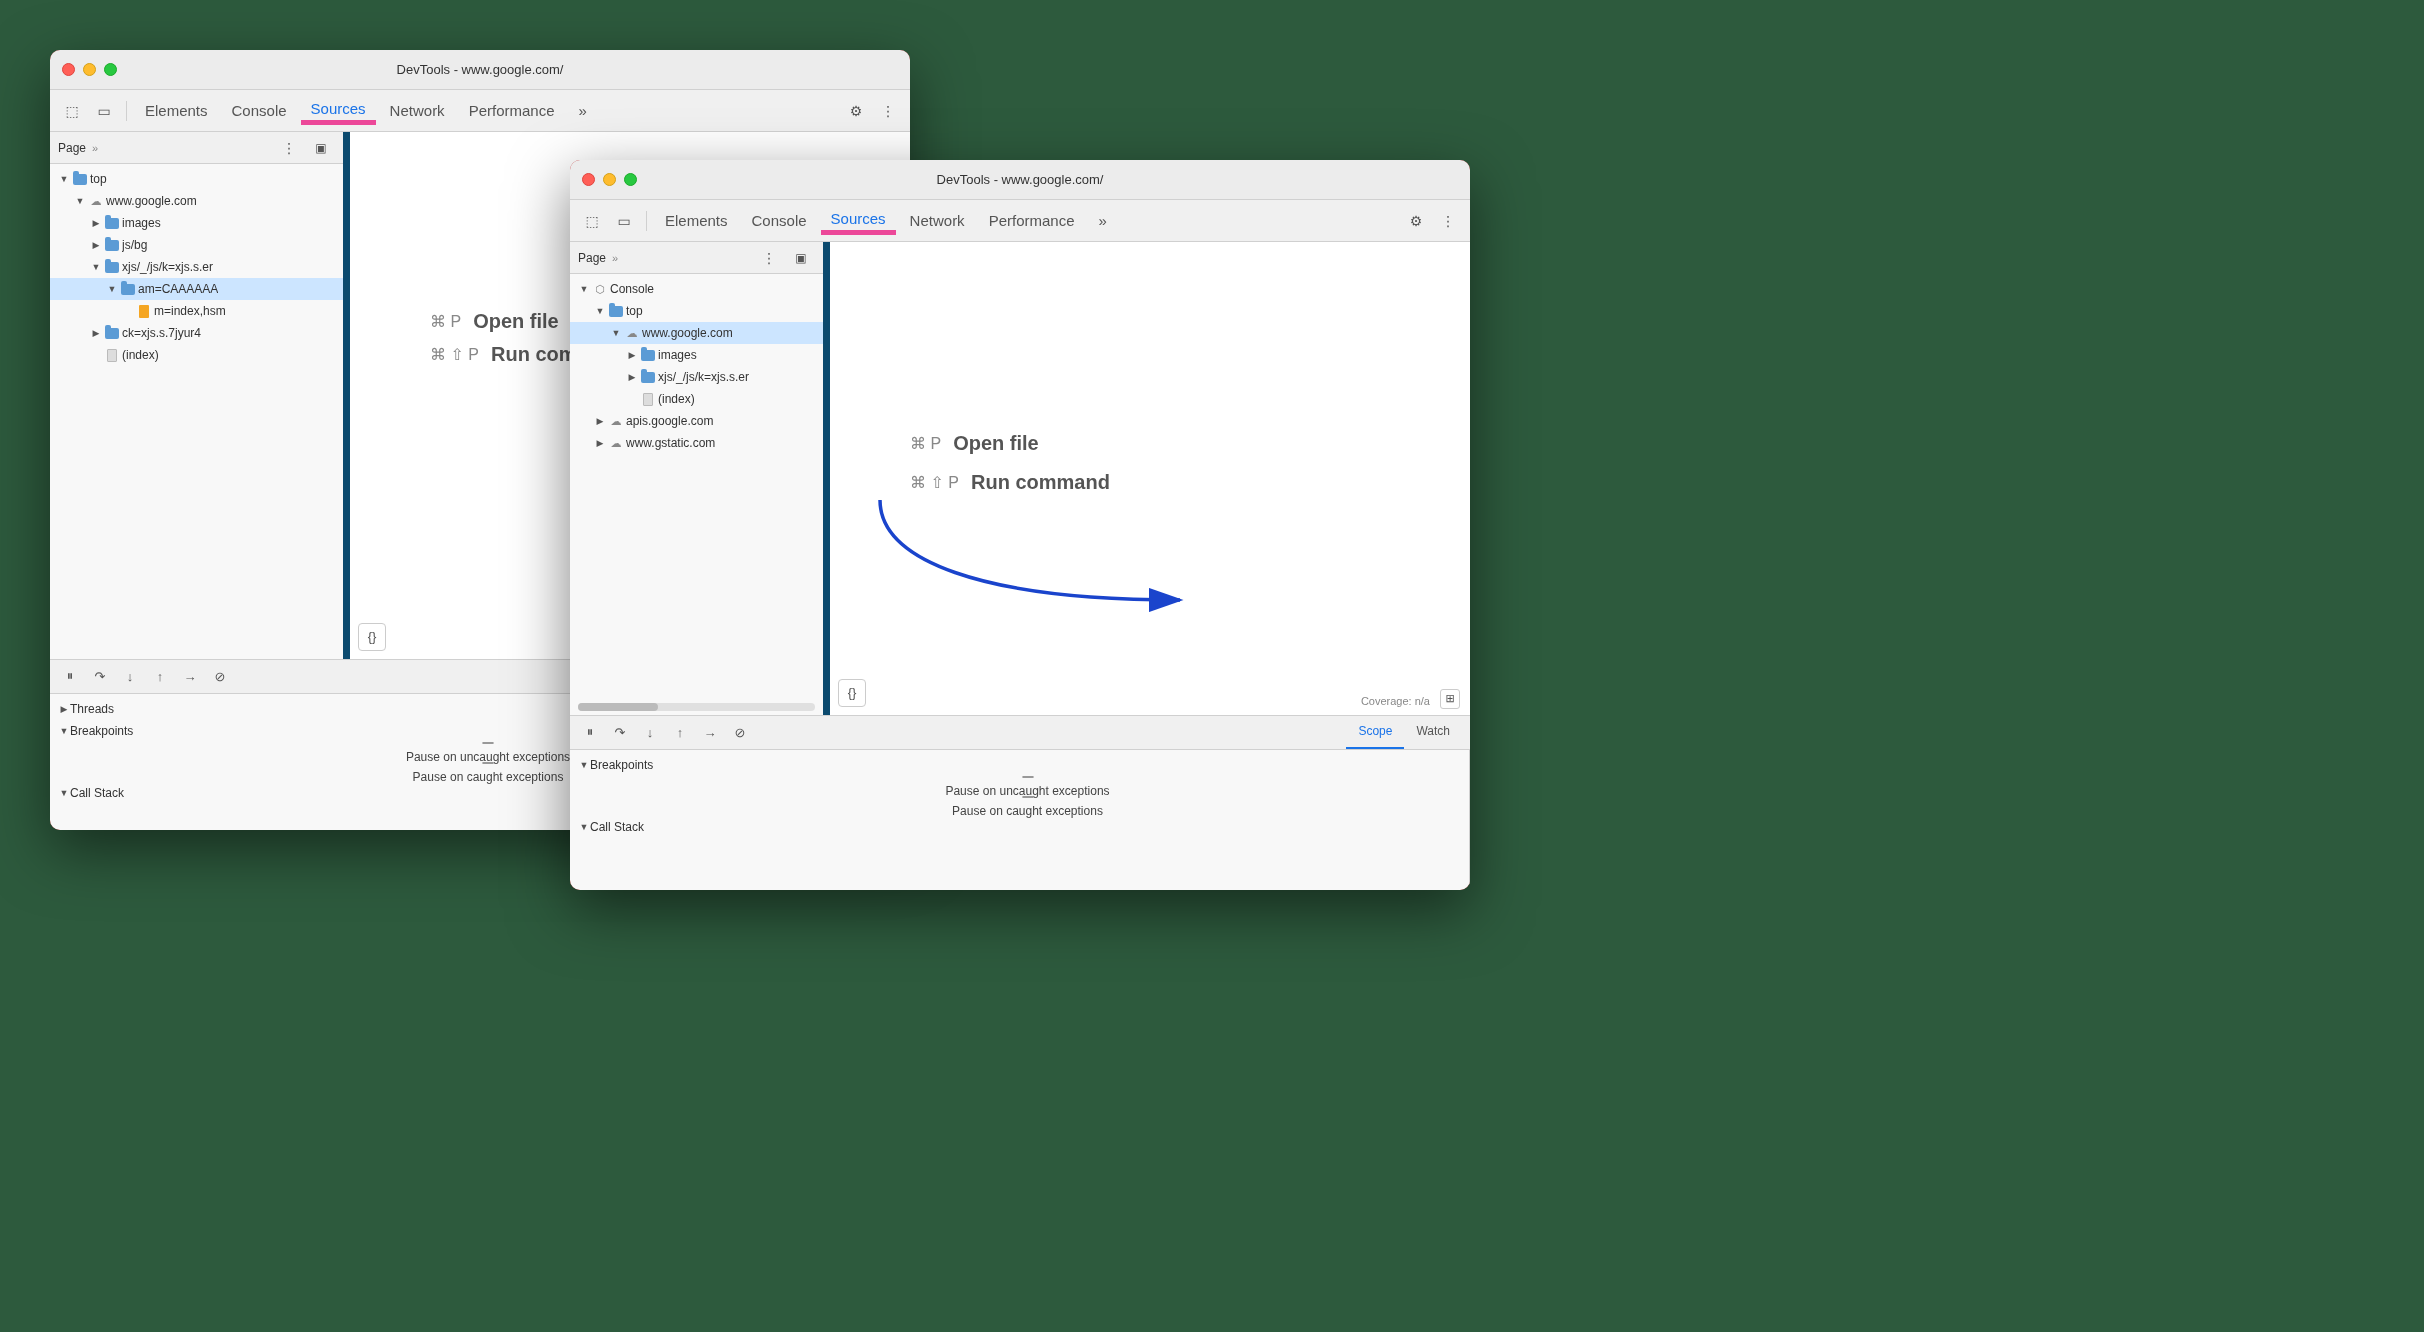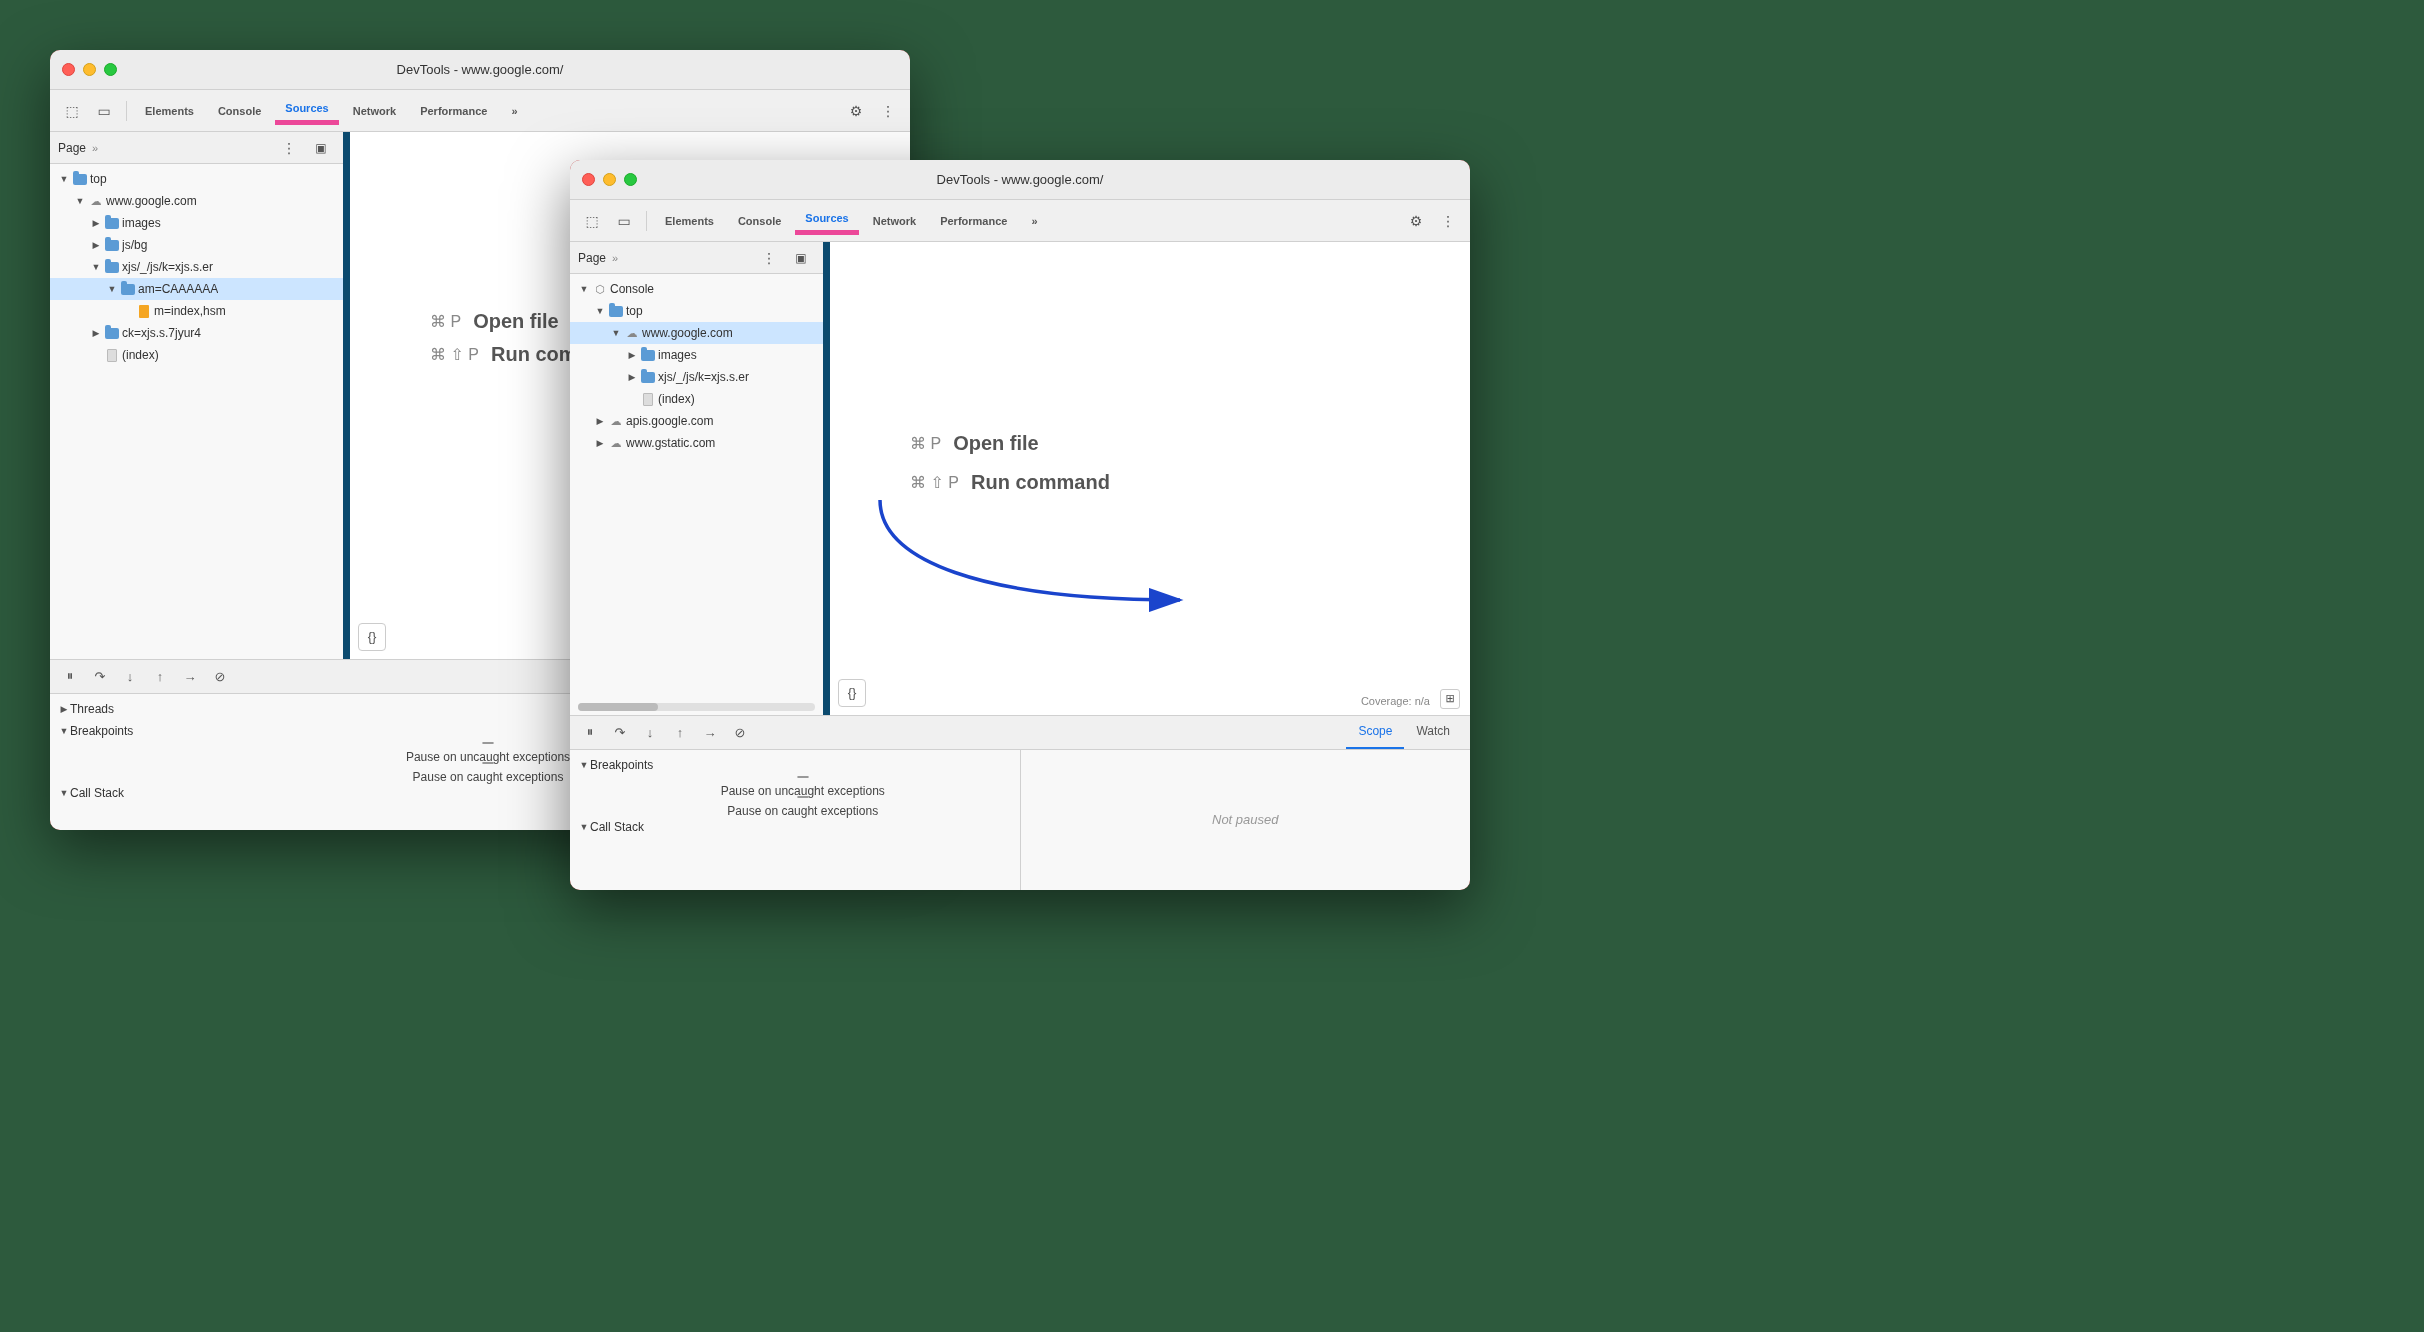--- a/index.html
+++ b/index.html
@@ -94,28 +94,27 @@
 
     .toolbar-sep {
       width: 1px;
       height: 20px;
       background: #d0d0d0;
       margin: 0 4px;
     }
 
     .tab-item {
       padding: 4px 10px;
-      font-size: 11px;
+      font-size: 15px;
       color: #555;
       cursor: pointer;
       border-radius: 4px;
       height: 28px;
       display: flex;
       align-items: center;
-      font-weight: bold;
     }
 
     .tab-item.active {
       color: #1a73e8;
       border-bottom: 5px solid #ec4899;
       border-radius: 0;
     }
 
     .toolbar-right {
       margin-left: auto;
@@ -757,23 +756,20 @@
           <div class="checkbox-row">
             <div class="checkbox-item"></div>
             <span>Pause on caught exceptions</span>
           </div>
           <div class="section-header">
             <span class="tree-arrow">▼</span>
             <span> Call Stack</span>
           </div>
         </div>
 
-        <div class="bottom-content" style="flex:1; display:flex; align-items:center; justify-content:center;">
-          <span style="font-style:italic; color:#999; font-size:13px;">Not paused</span>
-        </div>
       </div>
     </div>
   </div>
 
   <svg class="arrow-svg" style="position:absolute; top:320px; left:230px; width:500px; height:180px; pointer-events:none; z-index:10;">
     <defs>
       <marker id="arrowhead" markerWidth="10" markerHeight="7" refX="9" refY="3.5" orient="auto">
         <polygon points="0 0, 10 3.5, 0 7" fill="#1a44cc"></polygon>
       </marker>
     </defs>

